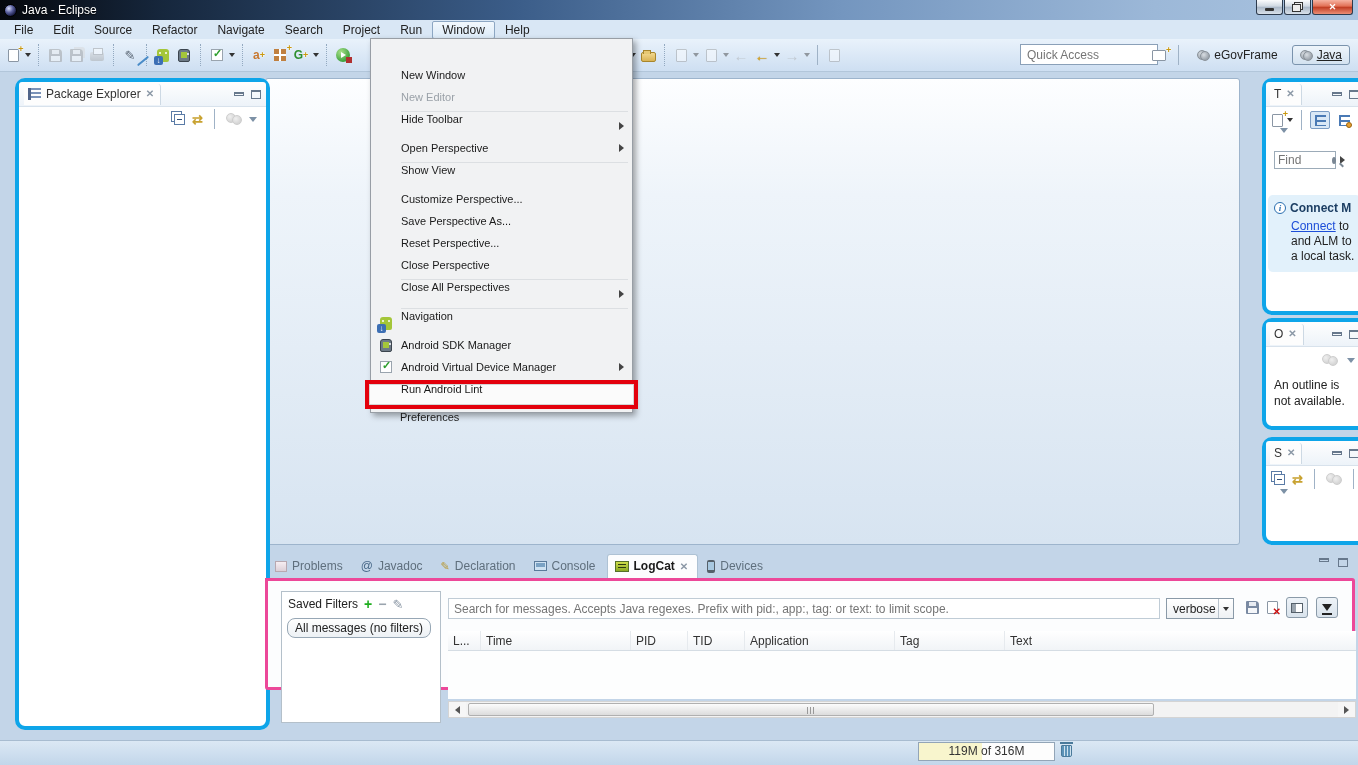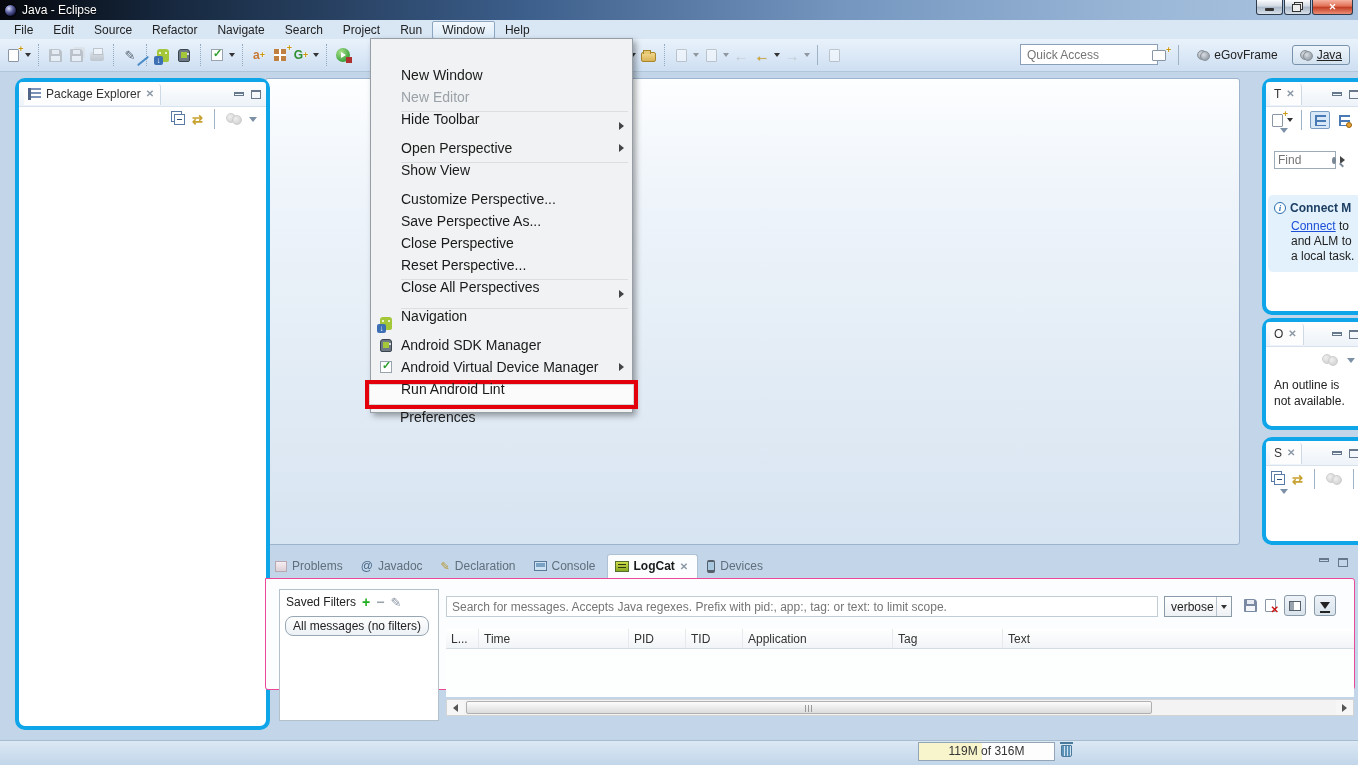--- a/index.html
+++ b/index.html
@@ -106,21 +106,21 @@
   .panel-tab .lbl { font-size:12px; color:#333; }
   .head-btns { margin-left:auto; display:flex; align-items:center; gap:7px; }
   .panel-toolbar { height:24px; display:flex; align-items:center; justify-content:flex-end; gap:7px; padding:0 9px; }
   .pe-icon { width:13px; height:12px; background:repeating-linear-gradient(#7a92b8 0 2px, transparent 2px 4px); border-left:3px solid #51658a; }
 
   
   .menu { position:absolute; left:370px; top:38px; width:263px; background:#f1f2f3; border:1px solid #989ea5;
     box-shadow:3px 3px 6px rgba(0,0,0,.35); z-index:50; padding:3px 0; }
   .mi { height:22px; display:flex; align-items:center; padding-right:8px; }
   .mic { width:30px; display:flex; align-items:center; justify-content:center; flex:none; }
-  .mil { flex:1; font-size:14px; color:#1a1a1a;margin-top:44px; }
+  .mil { flex:1; font-size:11px; color:#1a1a1a;margin-top:44px; }
   .mi.disabled .mil { color:#9aa1a8; }
   .msep { height:1px; background:#dcdfe2; margin:3px 4px 3px 30px; }
   .ann { border:4px solid #e3000c; margin:2px -6px 0 -6px; background:#e3000c; }
   .ann .mi { background:#fbfbfb; border:1px solid #d4d4d4; height:21px; }
 
   
   .editor-area { position:absolute; left:265px; top:78px; width:975px; height:467px;
     border:1px solid #9db4cc; border-radius:3px;
     background:linear-gradient(#fdfeff,#eef4fa 25%,#d7e4f1); }
 
@@ -134,21 +134,21 @@
   .link { color:#1d4ed8; text-decoration:underline; }
   .toggle16 { width:20px; height:18px; display:flex; align-items:center; justify-content:center; border:1px solid transparent; border-radius:2px; }
   .toggle16.pressed { border-color:#7a9cc4; background:#d9e8f6; }
 
   
   .btabs { position:absolute; left:268px; top:551px; height:27px; display:flex; align-items:flex-end; gap:2px; }
   .btab { display:flex; align-items:center; gap:5px; padding:4px 9px 5px 7px; color:#5f6f7d; }
   .btab.active { background:#fcfdfe; border:1px solid #aec2d4; border-bottom:none; border-radius:3px 3px 0 0; color:#1a1a1a; font-weight:bold; }
   .bp-btns { position:absolute; right:10px; top:558px; display:flex; gap:9px; }
   .bcontent { position:absolute; left:265px; top:578px; width:1090px; height:112px; background:#fcfdfe;
-    border:1px solid #ec4899; border-radius:0 3px 3px 3px; }
+    border:3px solid #ec4899; border-radius:0 3px 3px 3px; }
   .sf-box { position:absolute; left:13px; top:10px; width:160px; height:132px; border:1px solid #b4c0ca; background:#fff; }
   .sf-head { display:flex; align-items:center; gap:6px; padding:5px 4px 3px 6px; }
   .sf-plus { color:#1fae1f; font-weight:bold; font-size:14px; line-height:1; }
   .sf-minus { color:#9aa4ae; font-weight:bold; font-size:14px; line-height:1; }
   .sf-item { display:inline-block; margin:4px 5px; padding:2px 7px; border:1px solid #97a7b5; border-radius:8px;
     background:linear-gradient(#fefefe,#edf1f5); font-size:12px; }
   .search-input { position:absolute; left:180px; top:17px; width:712px; height:21px; border:1px solid #c0ccd6;
     padding:0 5px; font:12px "Liberation Sans",sans-serif; color:#333; }
   .combo { position:absolute; left:898px; top:17px; width:68px; height:21px; border:1px solid #8a9aa8; background:linear-gradient(#fff,#eef1f4);
     display:flex; align-items:center; }
@@ -479,25 +479,25 @@
     <div class="mi">
         <span class="mic"></span>
         <span class="mil">Customize Perspective...</span>
       </div>
     <div class="mi">
         <span class="mic"></span>
         <span class="mil">Save Perspective As...</span>
       </div>
     <div class="mi">
         <span class="mic"></span>
+        <span class="mil">Reset Perspective...</span>
+      </div>
+    <div class="mi">
+        <span class="mic"></span>
         <span class="mil">Close Perspective</span>
-      </div>
-    <div class="mi">
-        <span class="mic"></span>
-        <span class="mil">Reset Perspective...</span>
       </div>
     <div class="mi">
         <span class="mic"></span>
         <span class="mil">Close All Perspectives</span>
       </div>
     <div class="msep"></div>
     <div class="mi">
         <span class="mic"></span>
         <span class="mil">Navigation</span>
         <span class="subarrow"></span>

